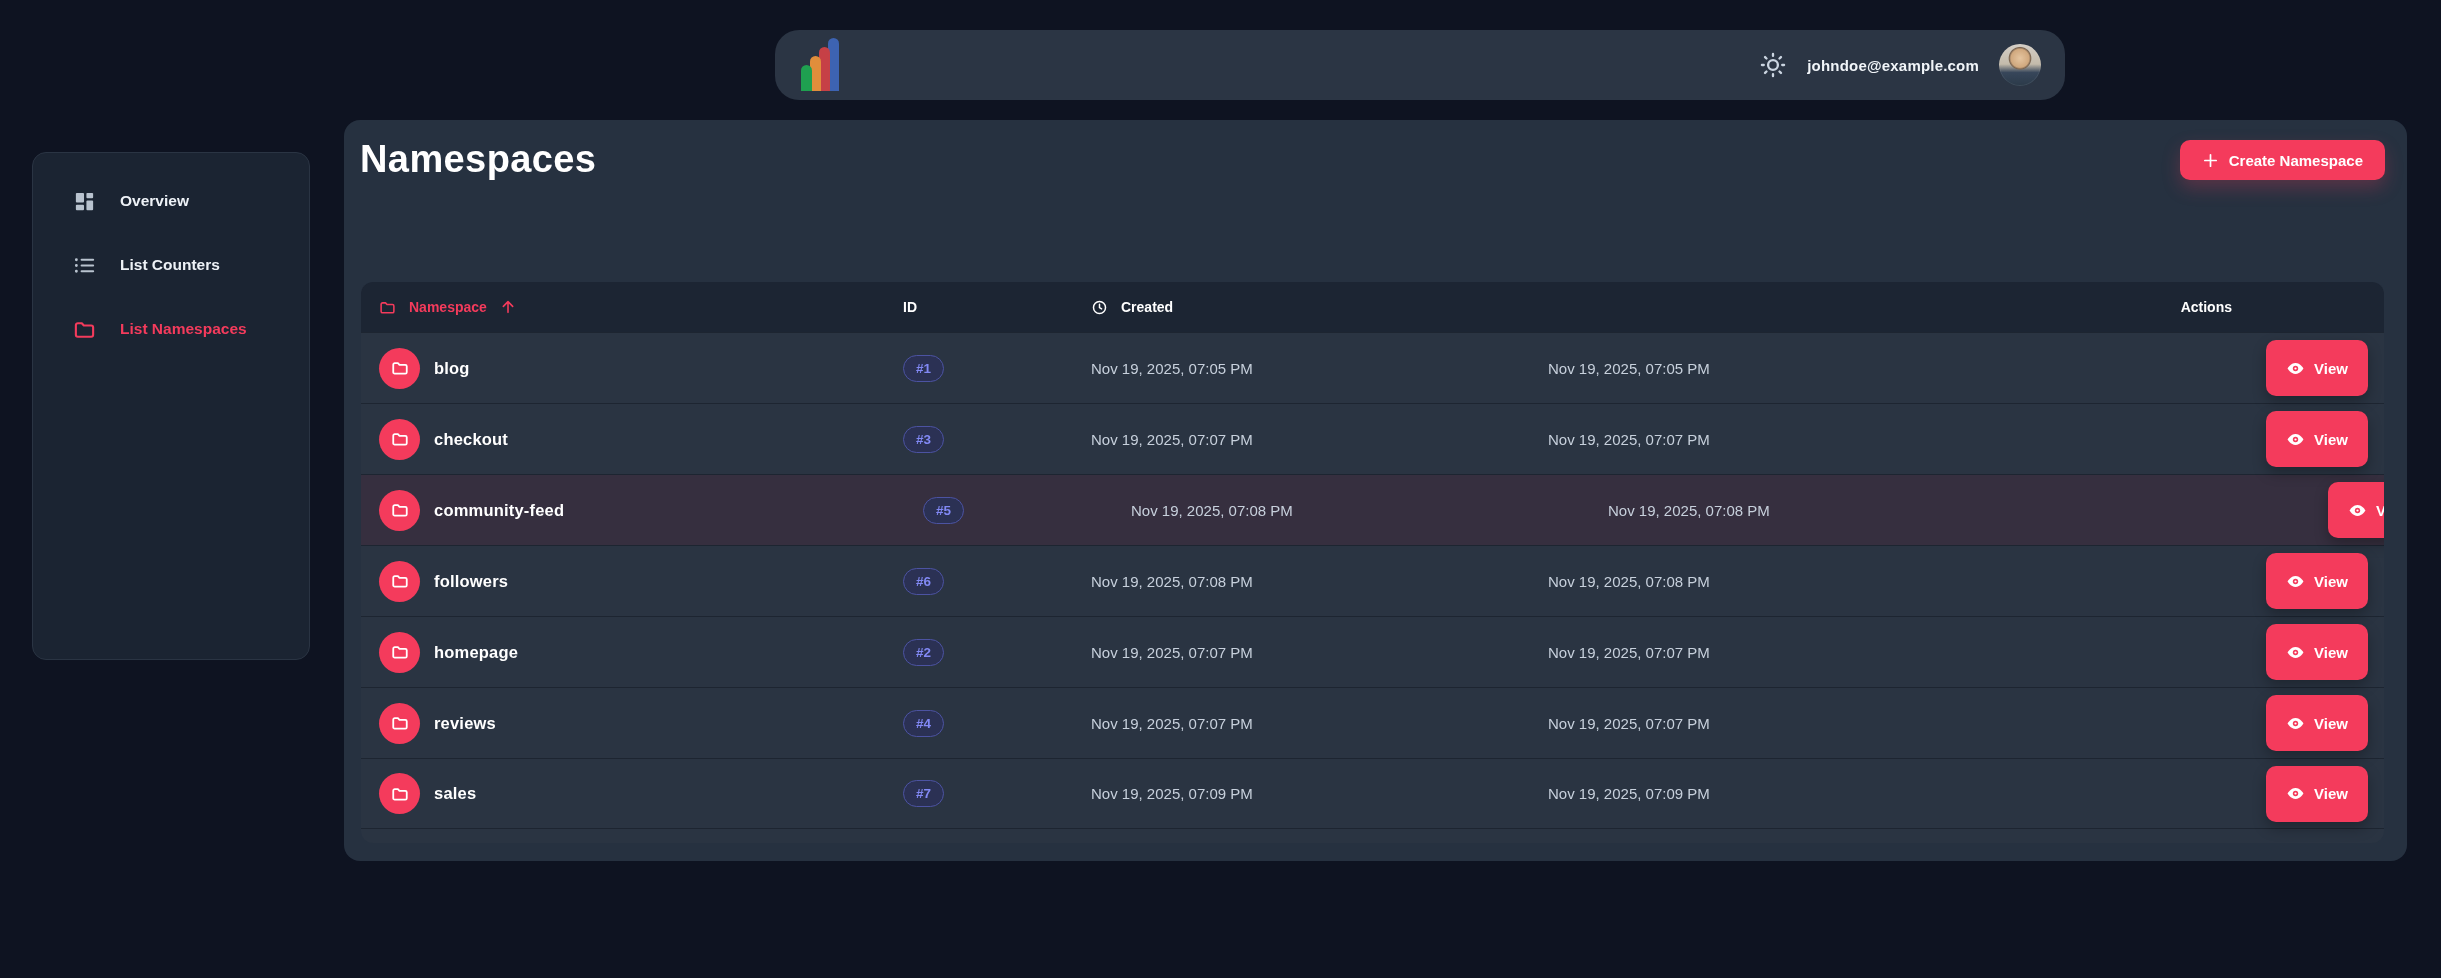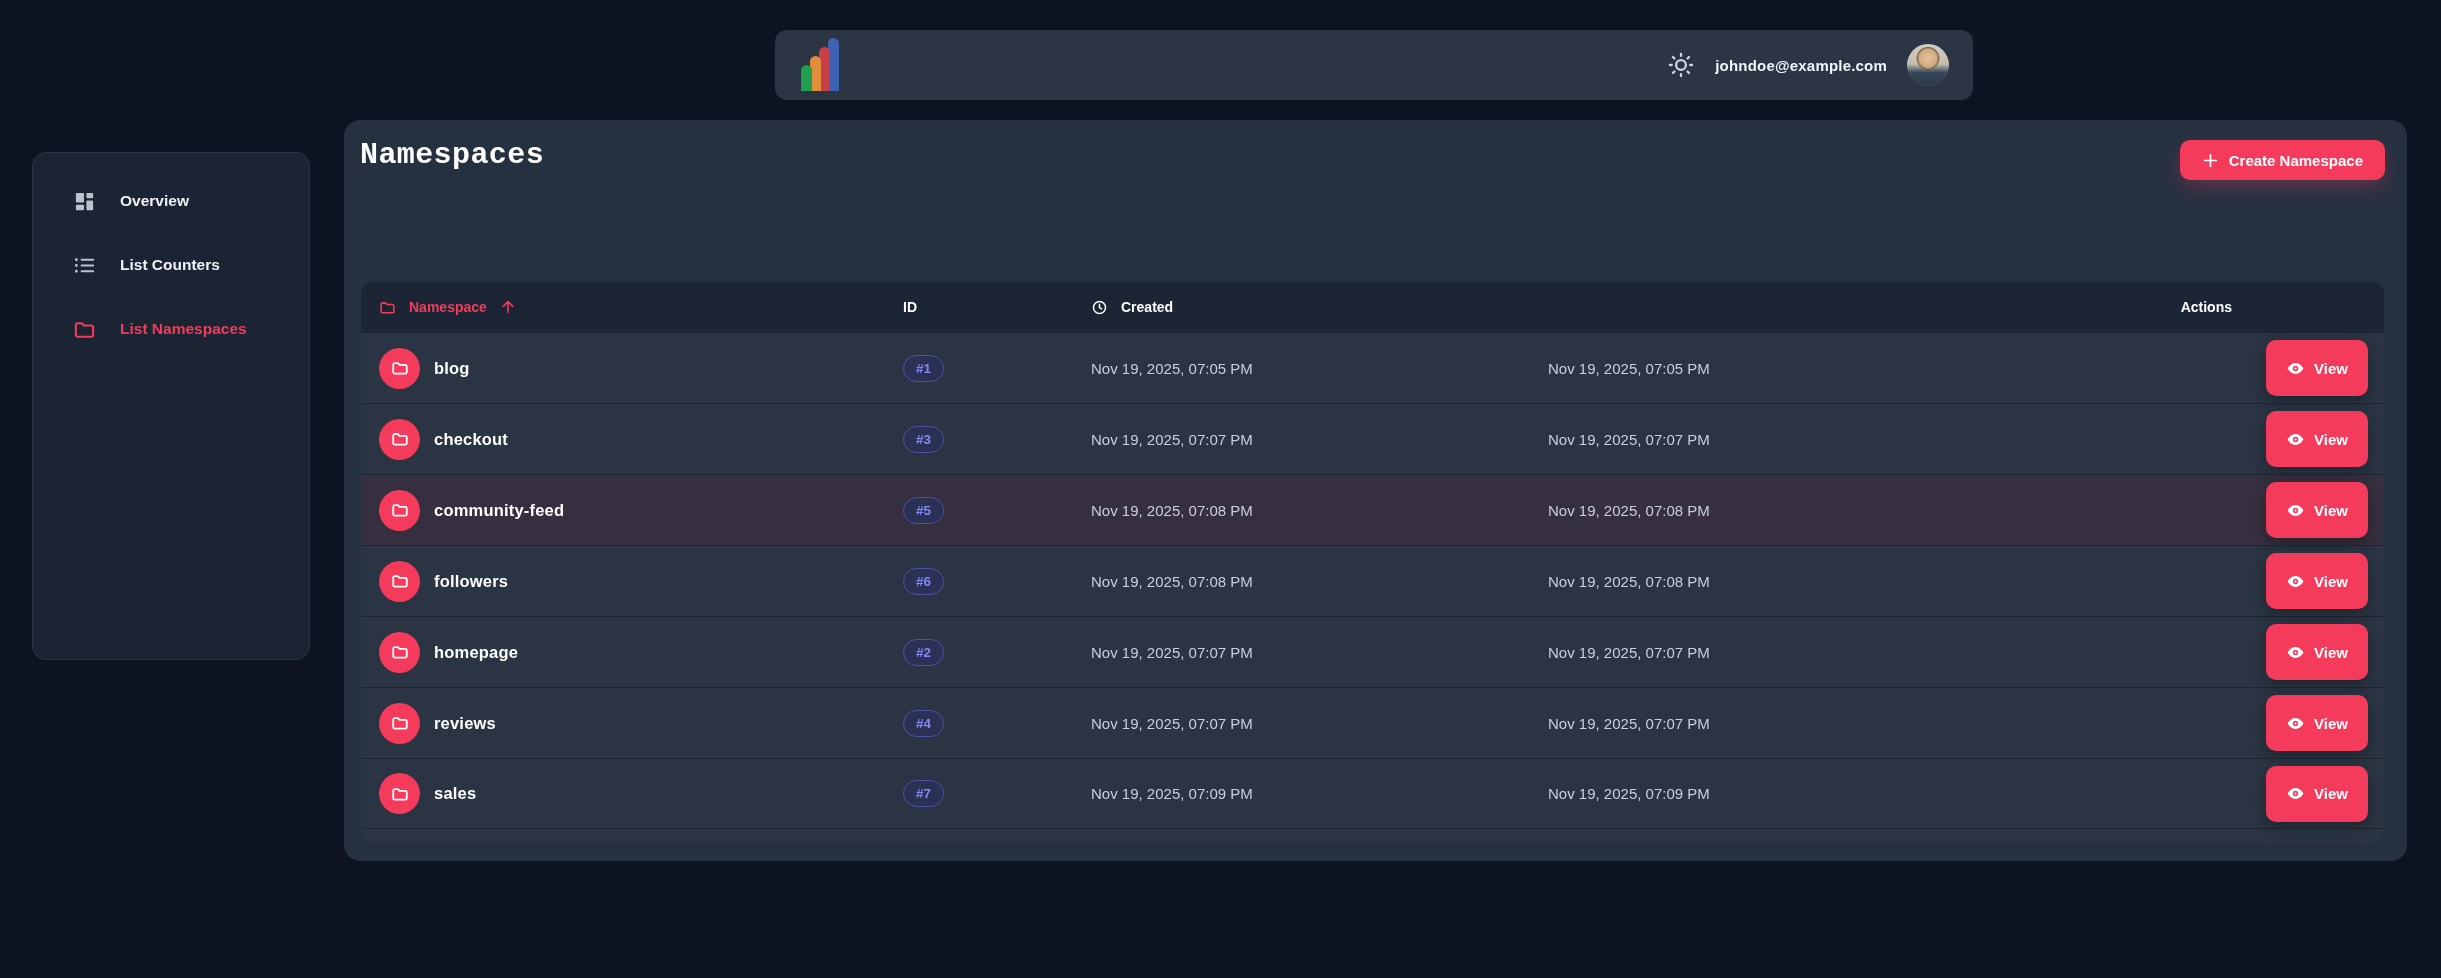--- a/index.html
+++ b/index.html
@@ -7,22 +7,22 @@
   body {
     background:#0e1321;
     font-family:"Liberation Sans", sans-serif;
     color:#e7ecf3;
     overflow:hidden;
   }
   .screen { position:relative; width:2441px; height:978px; }
 
   
   .topbar {
-    position:absolute; left:775px; top:30px; width:1198px; height:70px;
-    background:#2b3544; border-radius:12px;
+    position:absolute; left:775px; top:30px; width:1290px; height:70px;
+    background:#2b3544; border-radius:24px;
     display:flex; align-items:center; padding:0 24px 0 28px;
   }
   .logo { display:flex; align-items:flex-end; height:52px; }
   .logo .bar { width:11px; border-radius:7px 7px 0 0; margin-left:-2px; }
   .logo .b1 { height:26px; background:#1fa050; z-index:4; }
   .logo .b2 { height:35px; background:#e18e3b; z-index:3; }
   .logo .b3 { height:44px; background:#c64046; z-index:2; }
   .logo .b4 { height:53px; background:#3d63b2; z-index:1; border-radius:9px 9px 0 0; }
   .topbar .spacer { flex:1; }
   .theme-toggle { width:28px; height:28px; color:#cbd5e1; cursor:pointer; flex:none; }
@@ -49,21 +49,21 @@
   .side-item.active { color:#f43b5c; }
   .side-item.active .s-icon { color:#f43b5c; }
 
   
   .panel {
     position:absolute; left:344px; top:120px; width:2063px; height:741px;
     background:#263140; border-radius:16px;
   }
   .page-title {
     position:absolute; left:16px; top:18px;
-    font-size:30px; font-weight:800; letter-spacing:.4px; color:#ffffff;font-family:Liberation Mono, monospace;
+    font-size:38px; font-weight:800; letter-spacing:.4px; color:#ffffff;
   }
   .create-btn {
     position:absolute; right:22px; top:20px; height:40px;
     display:flex; align-items:center; gap:10px; padding:0 22px;
     background:#f43b5c; border:none; border-radius:10px; cursor:pointer;
     color:#fff; font-family:inherit; font-size:15px; font-weight:700;
     box-shadow:0 8px 18px rgba(244,59,92,.25);
   }
   .create-btn svg { width:17px; height:17px; }
 
@@ -89,21 +89,21 @@
   .thead { height:50px; background:#1c2533; font-size:14px; font-weight:700; color:#ffffff; }
   .th { display:flex; align-items:center; gap:13px; }
   .th.first { padding-left:18px; }
   .th svg { width:17px; height:17px; }
   .th.sorted { color:#f43b5c; cursor:pointer; }
   .th.sortable { cursor:pointer; }
   .th.actions { justify-content:flex-end; padding-right:16px; }
 
   .trow { height:71px; background:#2a3442; border-top:1px solid #1d2531; cursor:pointer; }
   .trow:first-of-type { border-top:none; }
-  .trow.highlight { background:#362f3f; }
+  .trow.highlight { background:#362f3f;gap:20px; }
   .trow:last-of-type { border-bottom:1px solid #1d2531; }
 
   .cell-name { display:flex; align-items:center; gap:14px; padding-left:18px; }
   .ns-badge {
     width:41px; height:41px; border-radius:50%; background:#f43b5c; flex:none;
     display:flex; align-items:center; justify-content:center; color:#fff;
   }
   .ns-badge svg { width:18px; height:18px; }
   .ns-name { font-size:16.5px; font-weight:700; color:#ffffff; letter-spacing:.2px; }
 

